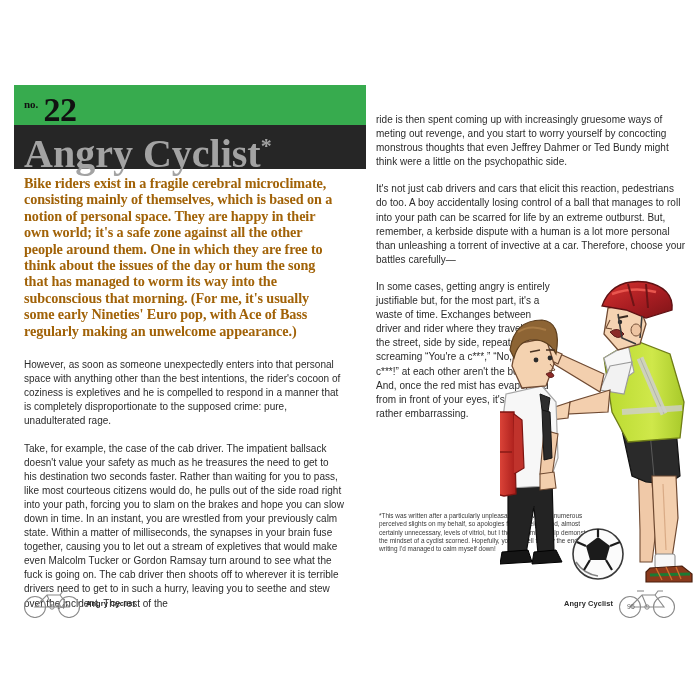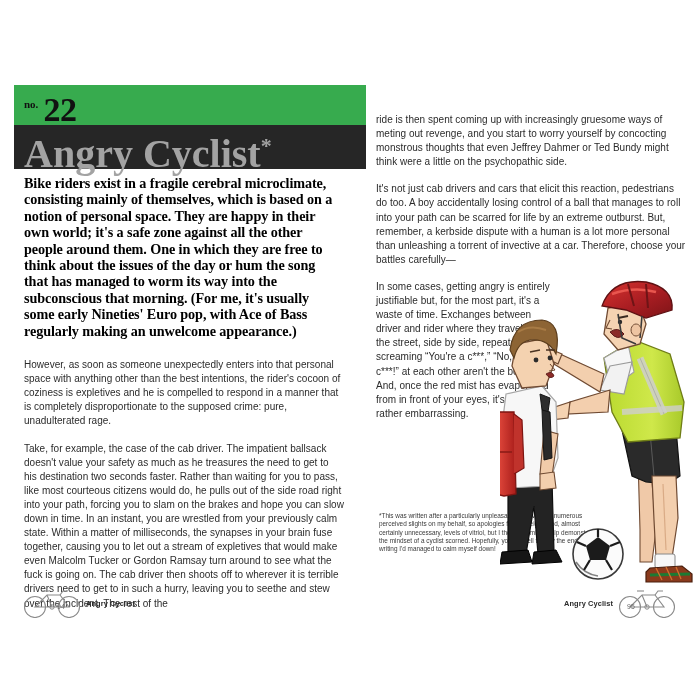--- a/index.html
+++ b/index.html
@@ -86,21 +86,21 @@
     left: 376px;
     top: 113px;
     width: 310px;
   }
 
   .lede {
     font-family: "Liberation Serif", serif;
     font-weight: bold;
     font-size: 14.2px;
     line-height: 16.4px;
-    color: #000000;
+    color: #a16207;
     margin: 0 4px 19px 0;
     letter-spacing: -0.1px;
   }
 
   p.body-text {
     font-size: 10px;
     line-height: 14.1px;
     color: #2b2b2b;
     margin: 0 0 13px 0;
     letter-spacing: 0.02px;

